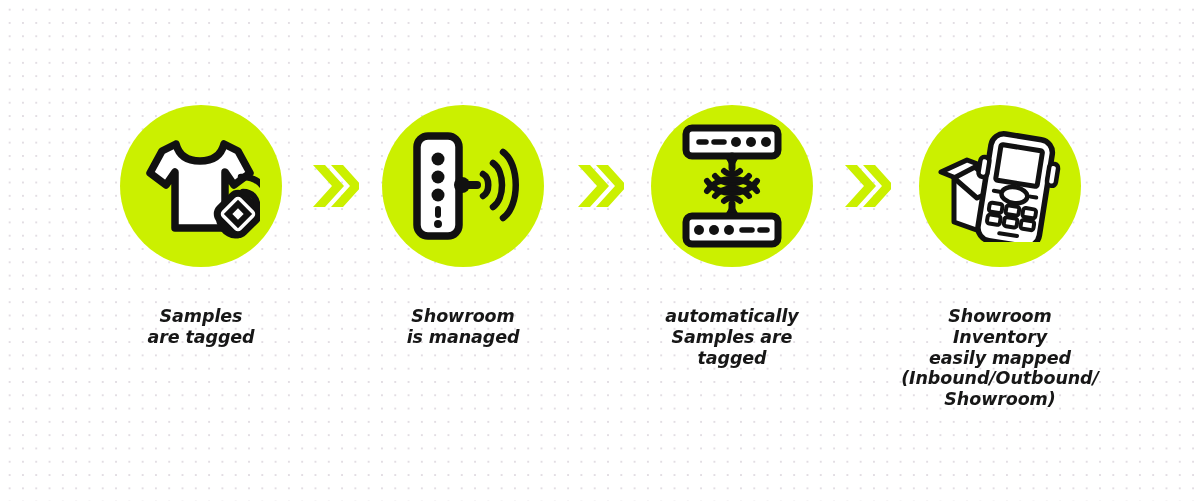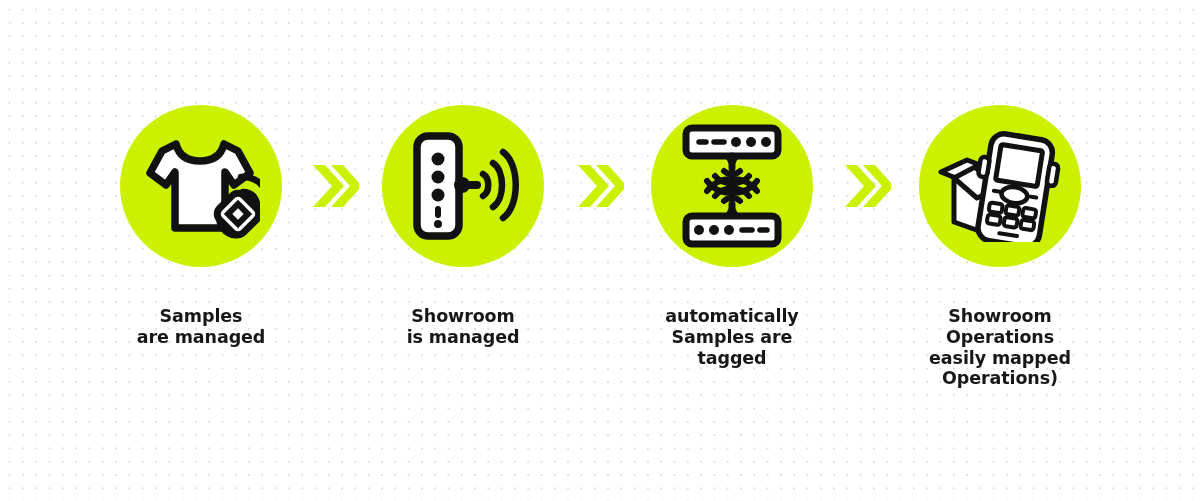--- a/index.html
+++ b/index.html
@@ -15,20 +15,21 @@
     background-image: radial-gradient(circle, #e2dde3 0.9px, transparent 1.1px);
     background-size: 13.3px 13.3px;
     background-position: 3px 3px;
     font-family: "DejaVu Sans", sans-serif;
   }
 
   .flow {
     position: relative;
     width: 1044px;
     height: 501px;
+    font-style: italic;
   }
 
   
   .step {
     position: absolute;
     top: 105px;
     width: 240px;
     display: flex;
     flex-direction: column;
     align-items: center;
@@ -99,21 +100,21 @@
 
           <g fill="none" stroke="#111111" stroke-width="6.5" stroke-linecap="round">
             <path d="M101 62 C110 62 116 69 115 78"></path>
             <path d="M99 47 C117 46 128 60 126 78"></path>
           </g>
         </svg>
       </span>
     </div>
     <div class="caption">
       <span class="line">Samples</span>
-      <span class="line">are managed</span>
+      <span class="line">are tagged</span>
     </div>
   </div>
 
   <div class="chevron chev-1">
     <span>
       <svg width="48" height="46" viewBox="0 0 48 46">
         <path d="M2 2 L21 23 L2 44 L14 44 L33 23 L14 2 Z" fill="#cbf000"></path>
         <path d="M20 2 L39 23 L20 44 L32 44 L51 23 L32 2 Z" fill="#cbf000"></path>
       </svg>
     </span>
@@ -251,19 +252,20 @@
               <rect x="25" y="82" width="13" height="9" rx="2.5"></rect>
               <rect x="42" y="82" width="13" height="9" rx="2.5"></rect>
             </g>
             <rect x="20" y="97" width="22" height="4" rx="2" fill="#111111"></rect>
           </g>
         </svg>
       </span>
     </div>
     <div class="caption">
       <span class="line">Showroom</span>
-      <span class="line">Operations</span>
+      <span class="line">Inventory</span>
       <span class="line">easily mapped</span>
-      <span class="line">Operations)</span>
+      <span class="line">(Inbound/Outbound/</span>
+      <span class="line">Showroom)</span>
     </div>
   </div>
 
 </div>
 
 </body></html>

